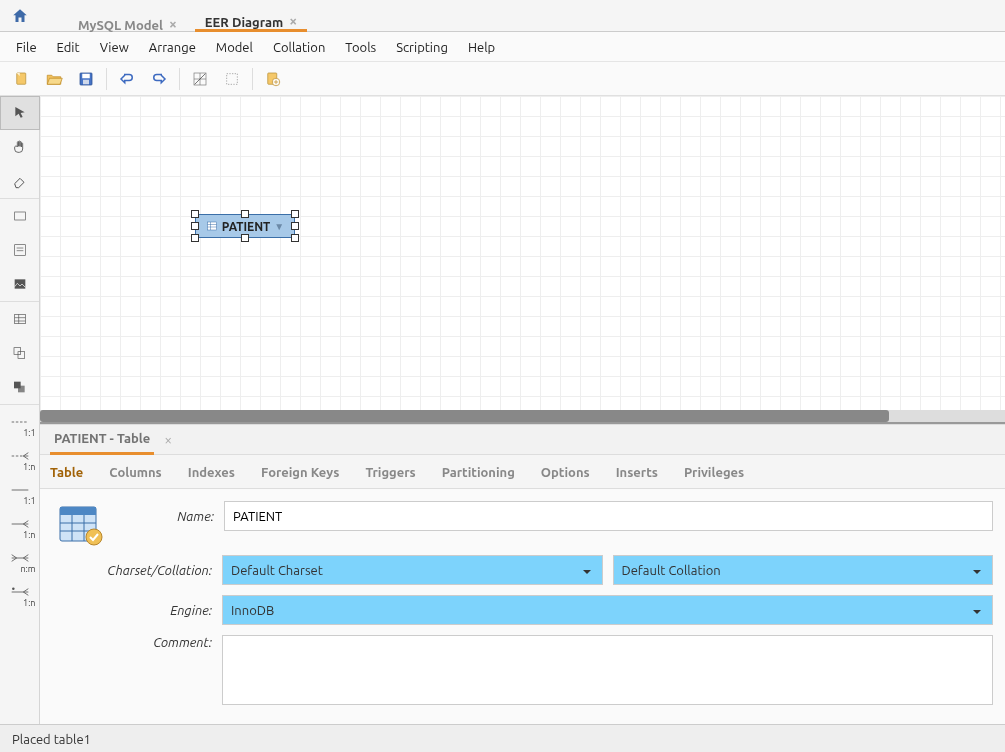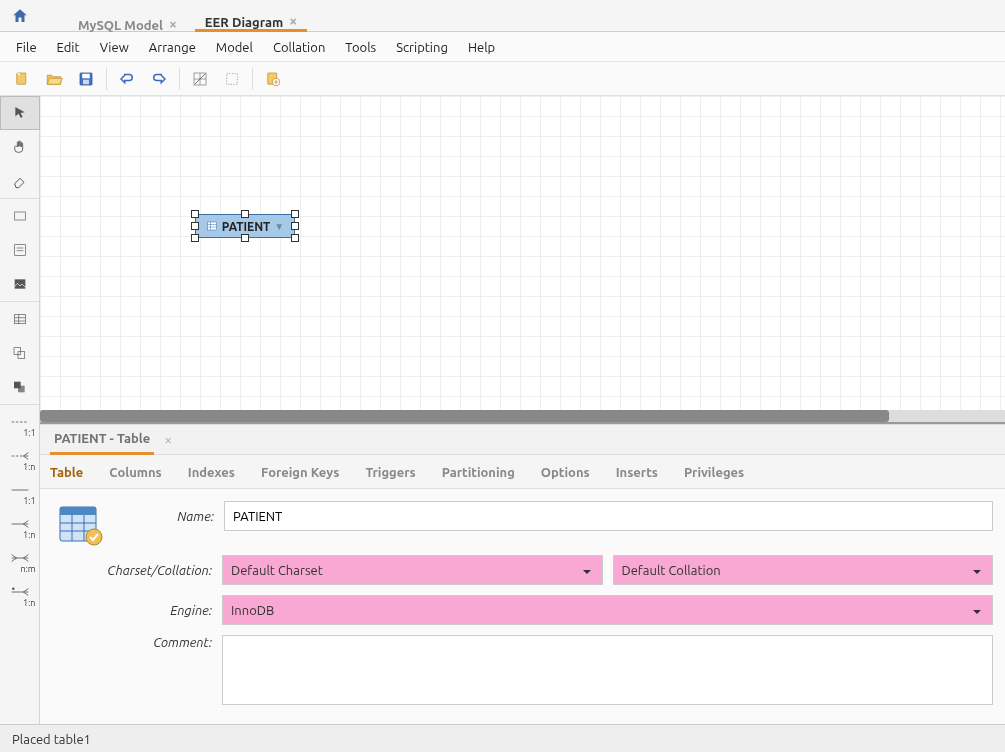--- a/index.html
+++ b/index.html
@@ -267,21 +267,21 @@
   border: 1px solid #ccc;
   background: #fff;
   padding: 0 8px;
   font: inherit;
 }
 .select-like {
   position: relative;
   flex: 1;
   height: 30px;
   border: 1px solid #ccc;
-  background: #f9a8d4;
+  background: #7dd3fc;
   padding: 0 8px;
   display: flex;
   align-items: center;
   cursor: pointer;
 }
 .select-like .caret {
   position: absolute;
   right: 10px;
   top: 11px;
 }

